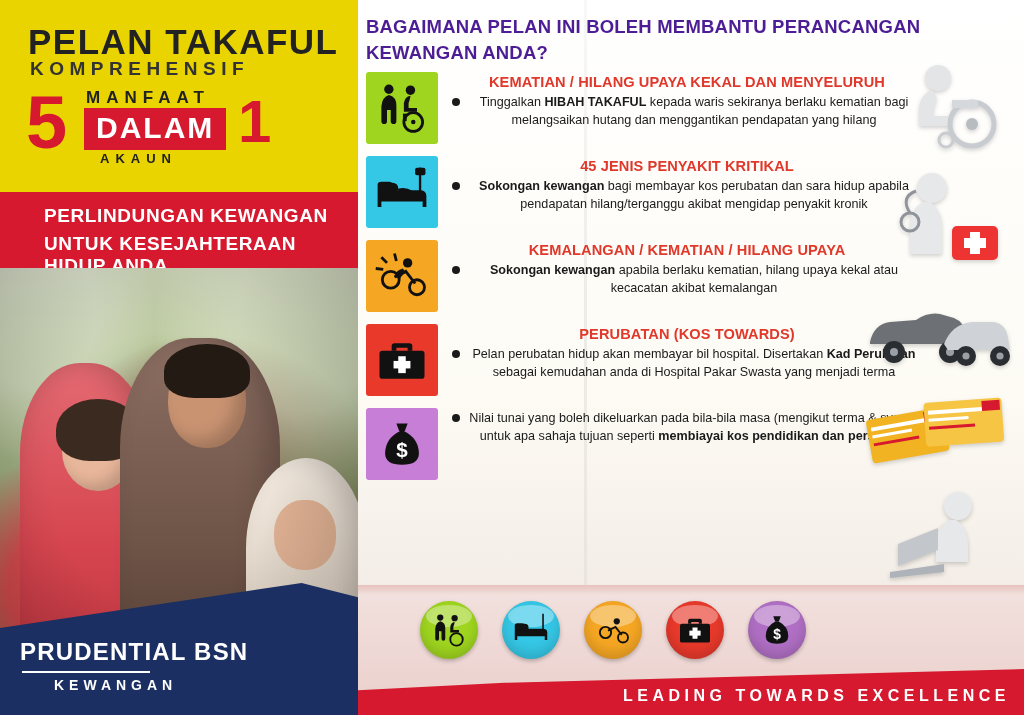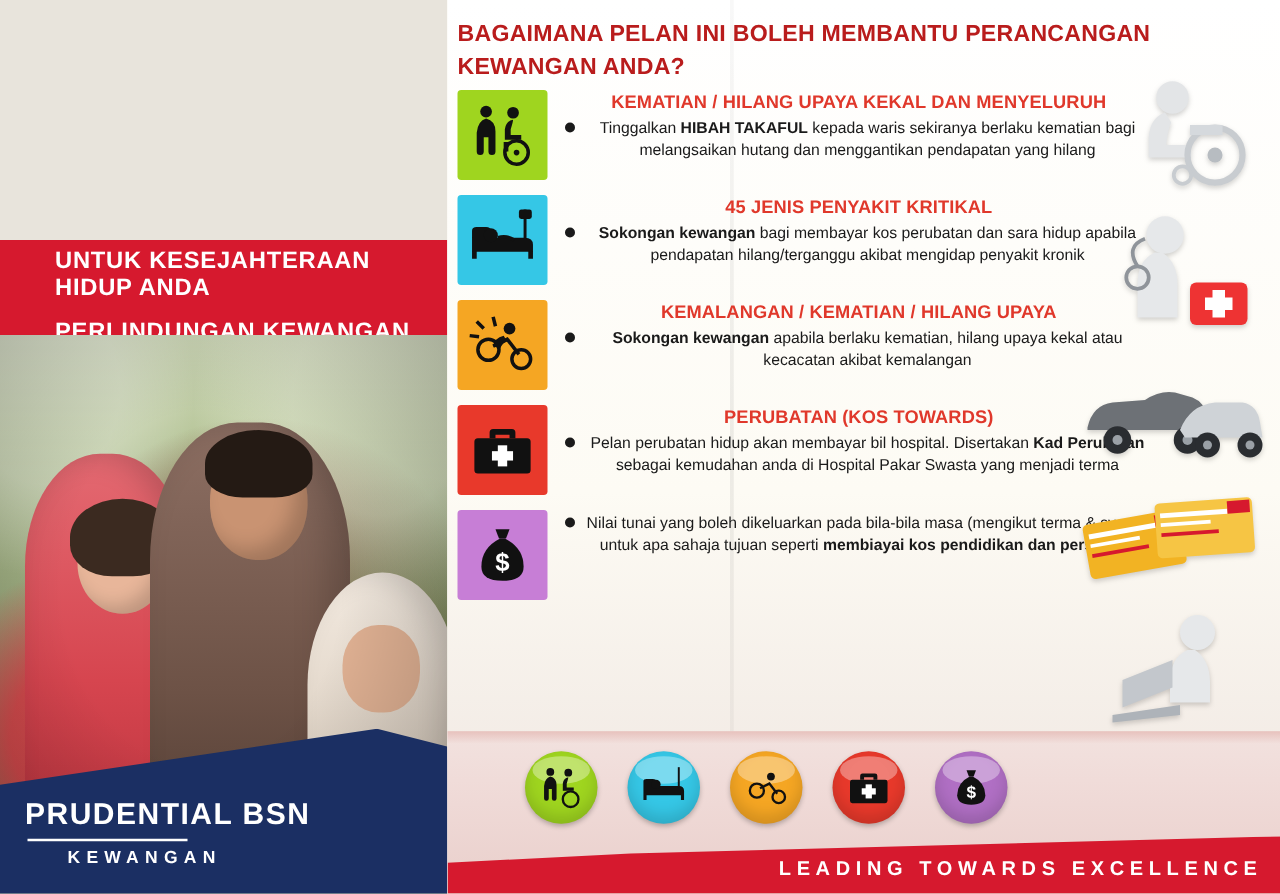--- a/index.html
+++ b/index.html
@@ -176,21 +176,21 @@
     background: linear-gradient(180deg,#ffffff 0%, #fdfbf4 55%, #f3ece6 84%, #efe6e2 100%);
   }
   .crease {
     position: absolute; left: 226px; top: 0; width: 3px; height: 715px;
     background: linear-gradient(180deg, rgba(0,0,0,0.05), rgba(0,0,0,0.12), rgba(0,0,0,0.04));
     opacity: .55;
   }
 
   .headline {
     position: absolute; left: 8px; top: 14px; width: 600px;
-    color: #b91c1c; font-size: 18.5px; font-weight: bold; line-height: 26px;
+    color: #4c1d95; font-size: 18.5px; font-weight: bold; line-height: 26px;
     letter-spacing: .2px;
   }
 
   .rows { position: absolute; left: 8px; top: 72px; width: 560px; text-align: center; }
   .row { position: relative; display: flex; gap: 14px; margin-bottom: 12px; }
   .icon-tile {
     width: 72px; height: 72px; flex: 0 0 72px;
     border-radius: 3px; position: relative;
   }
   .row-text { padding-top: 2px; width: 470px; }
@@ -260,24 +260,33 @@
   }
   .coin svg { width: 40px; height: 40px; position: relative; z-index: 2; }
 </style>
 </head>
 <body>
 
 <div id="page">
 
   <div id="left-panel">
 
+    <div class="yellow-block">
+      <div class="title-1">PELAN TAKAFUL</div>
+      <div class="title-2">KOMPREHENSIF</div>
+      <div class="big5">5</div>
+      <div class="manfaat">MANFAAT</div>
+      <div class="dalam-box">DALAM</div>
+      <div class="big1">1</div>
+      <div class="akaun">AKAUN</div>
+    </div>
 
     <div class="red-band">
+      <div class="line l1">PERLINDUNGAN KEWANGAN</div>
       <div class="line l2">UNTUK KESEJAHTERAAN HIDUP ANDA</div>
-      <div class="line l1">PERLINDUNGAN KEWANGAN</div>
     </div>
 
     <div class="photo">
       <div class="blur-foliage"></div>
       <div class="fig-child">
         <div class="fig-child-head"></div>
         <div class="fig-child-hair"></div>
       </div>
       <div class="fig-man">
         <div class="fig-man-head"></div>

